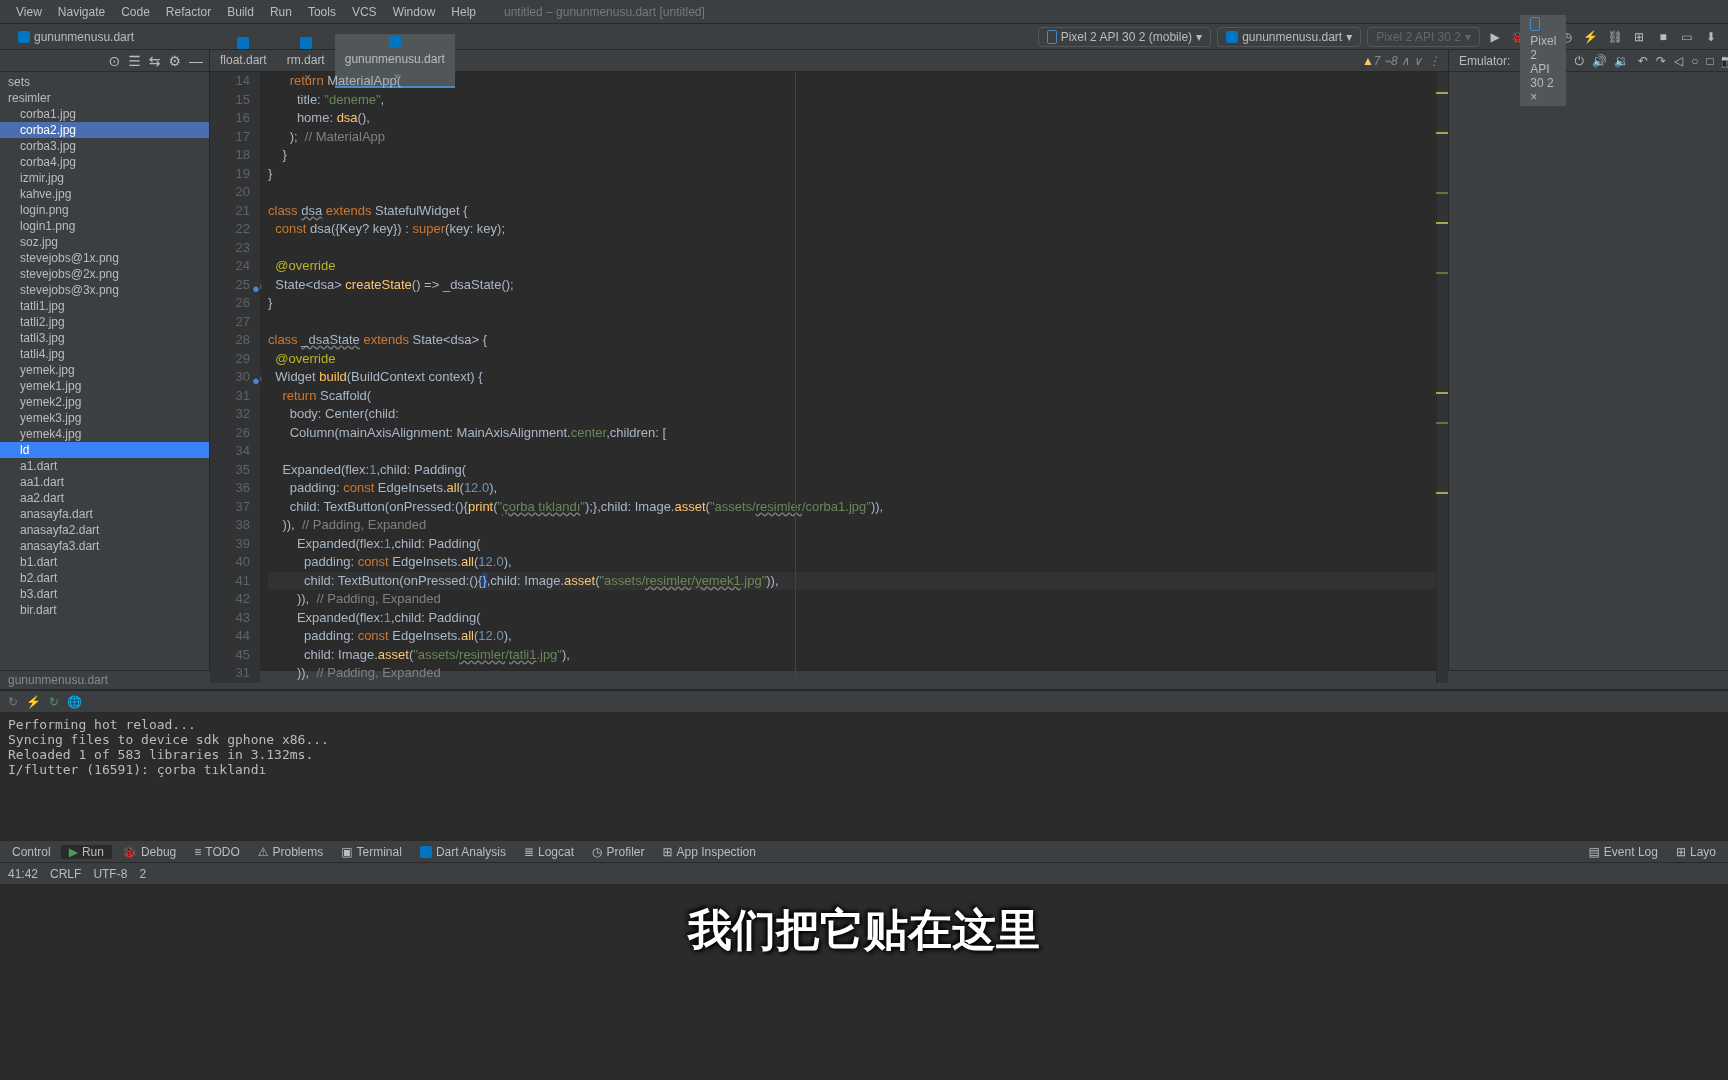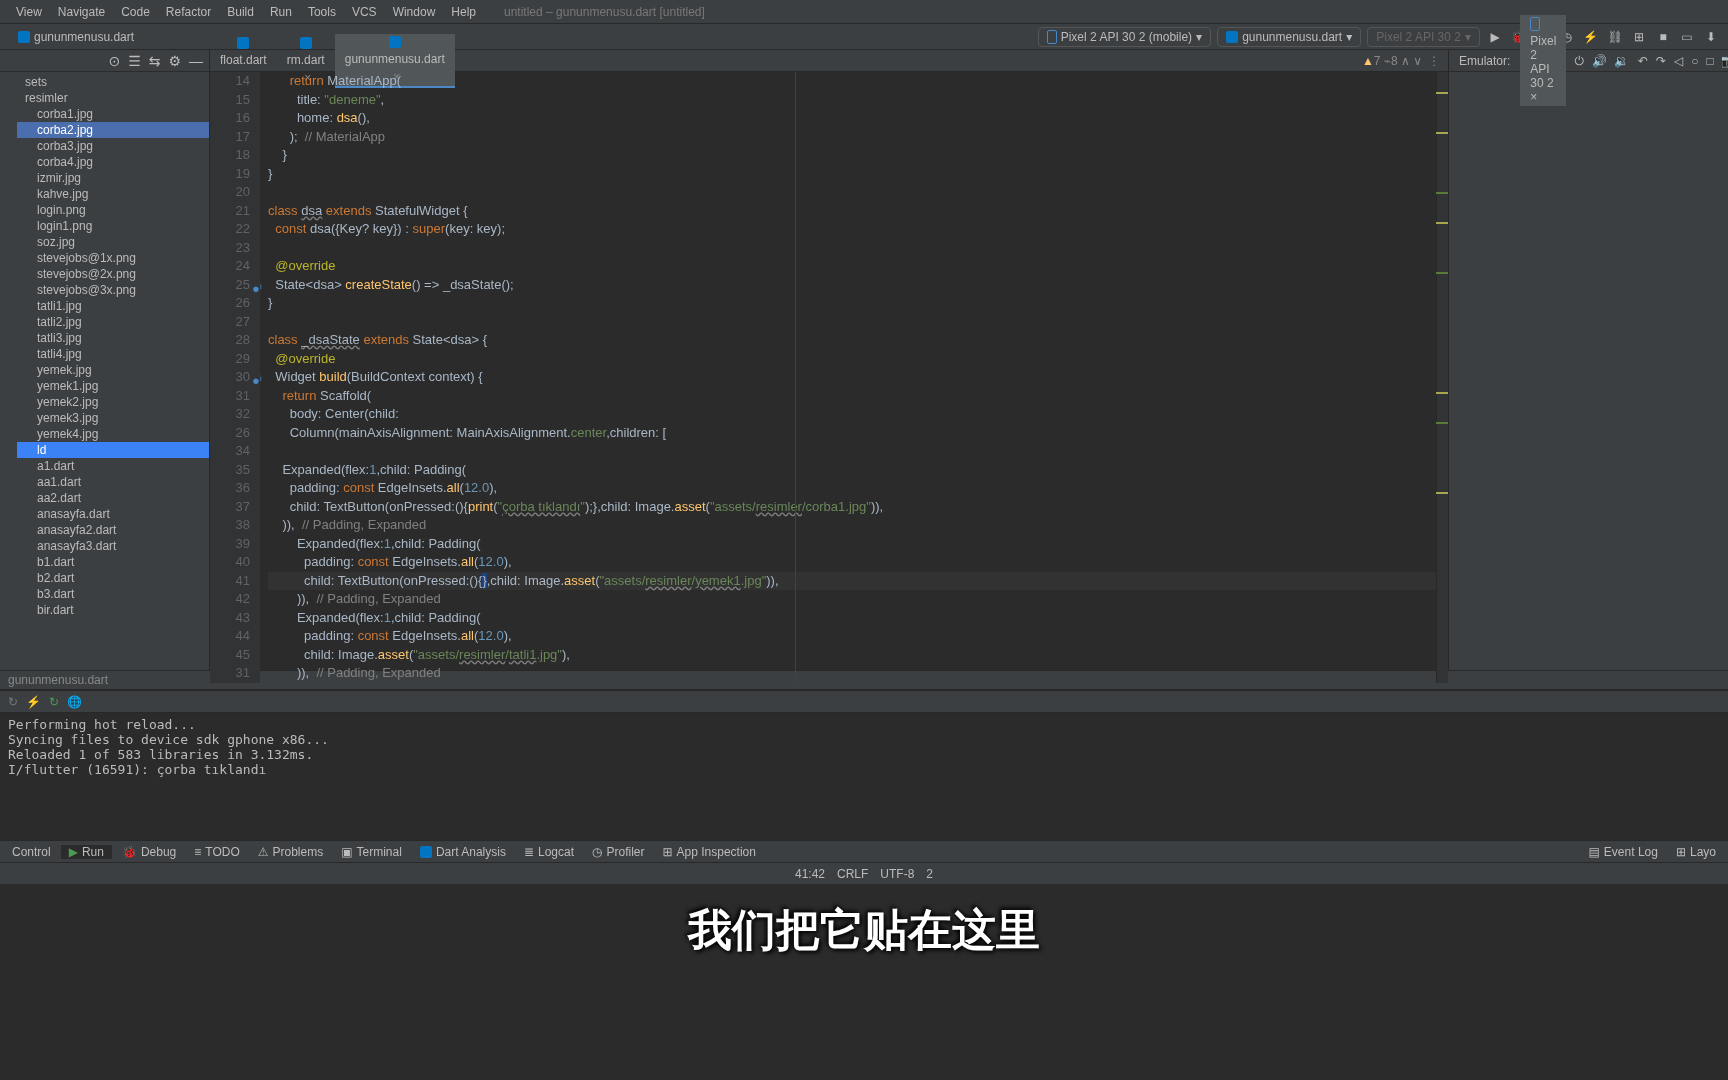--- a/index.html
+++ b/index.html
@@ -23,31 +23,31 @@
 .yellow { color: #ffc66d; }
 
 
 .main { display: flex; height: 620px; }
 
 
 .project-panel { width: 210px; background: #3c3f41; border-right: 1px solid #282828; display: flex; flex-direction: column; }
 .project-header { height: 22px; display: flex; align-items: center; justify-content: flex-end; padding: 0 6px; border-bottom: 1px solid #2b2b2b; gap: 8px;}
 .project-header .ph-icon { color: #bbb; font-size: 14px; }
 .tree { flex: 1; overflow-y: auto; padding: 2px 0; }
-.tree-item { padding: 1px 4px 1px 20px; color: #bbb; cursor: pointer; white-space: nowrap; overflow: hidden; margin-left: 17px; }
+.tree-item { padding: 1px 4px 1px 20px; color: #bbb; cursor: pointer; white-space: nowrap; overflow: hidden; }
 .tree-item.selected { background: #4b6eaf; color: #fff; }
 .tree-item.l1 { padding-left: 8px; }
 
 
 .editor-area { flex: 1; display: flex; flex-direction: column; background: #2b2b2b; }
 .editor-tabs { height: 22px; background: #3c3f41; border-bottom: 1px solid #282828; display: flex; align-items: center; }
 .editor-tab { padding: 2px 10px; color: #bbb; display: flex; align-items: center; gap: 4px; position: relative; flex-direction: column; }
 .editor-tab.active { background: #515658; border-bottom: 2px solid #4a88c7; }
 .editor-tab .close { color: #888; margin-left: 4px; }
-.editor-tabs .right-icons { margin-left: auto; display: flex; gap: 6px; padding: 0 8px; color: #888;}
+.editor-tabs .right-icons { margin-left: auto; display: flex; gap: 6px; padding: 0 8px; color: #888; font-style: italic;}
 
 .editor-body { flex: 1; display: flex; font-family: 'Consolas', monospace; font-size: 13px; position: relative; }
 .gutter { width: 50px; background: #313335; text-align: right; padding: 0 10px 0 0; color: #606366; }
 .gutter .ln { height: 18.5px; line-height: 18.5px; position: relative; }
 .gutter .ln .bp { position: absolute; right: -12px; top: 4px; width: 10px; height: 10px; }
 .code { flex: 1; padding: 0 8px; white-space: pre; line-height: 18.5px; color: #a9b7c6; overflow: hidden; position: relative; }
 .code .mid-line { position: absolute; left: 535px; top: 0; bottom: 0; border-left: 1px solid #424242; }
 .kw { color: #cc7832; }
 .cls { color: #a9b7c6; }
 .str { color: #6a8759; }
@@ -82,21 +82,21 @@
 
 .run-panel { height: 150px; background: #2b2b2b; border-top: 1px solid #282828; display: flex; flex-direction: column; }
 .run-tabs { height: 22px; background: #3c3f41; display: flex; align-items: center; gap: 8px; padding: 0 8px; border-bottom: 1px solid #282828;}
 .run-body { flex: 1; padding: 4px 8px; font-family: 'Consolas', monospace; font-size: 13px; color: #bbb; white-space: pre; }
 
 
 .subtitle { position: absolute; bottom: 120px; left: 50%; transform: translateX(-50%); text-align: center; font-size: 48px; font-weight: bold; color: #fff; text-shadow: 2px 2px 4px #000, -2px -2px 4px #000; }
 .subtitle .line2 { font-size: 44px; }
 
 
-.statusbar { height: 22px; background: #3c3f41; border-top: 1px solid #282828; display: flex; align-items: center; justify-content: center; padding: 0 8px; color: #bbb; }
+.statusbar { height: 22px; background: #3c3f41; border-top: 1px solid #282828; display: flex; align-items: center; justify-content: flex-start; padding: 0 8px; color: #bbb; }
 .statusbar .right { display: flex; gap: 12px; }
 .bottom-tabs { height: 22px; background: #3c3f41; border-top: 1px solid #282828; display: flex; align-items: center; padding: 0 4px; gap: 2px; }
 .bottom-tabs .btab { padding: 0 8px; color: #bbb; display: flex; align-items: center; gap: 4px; }
 .bottom-tabs .btab.active { background: #2b2b2b; }
 .bottom-tabs .spacer { flex: 1; }
 
 .dart-icon { width: 12px; height: 12px; background: #0175c2; border-radius: 2px; display: inline-block; }
 .phone-icon { width: 10px; height: 14px; border: 1px solid #4a88c7; border-radius: 2px; display: inline-block; }
 </style>
 </head>

